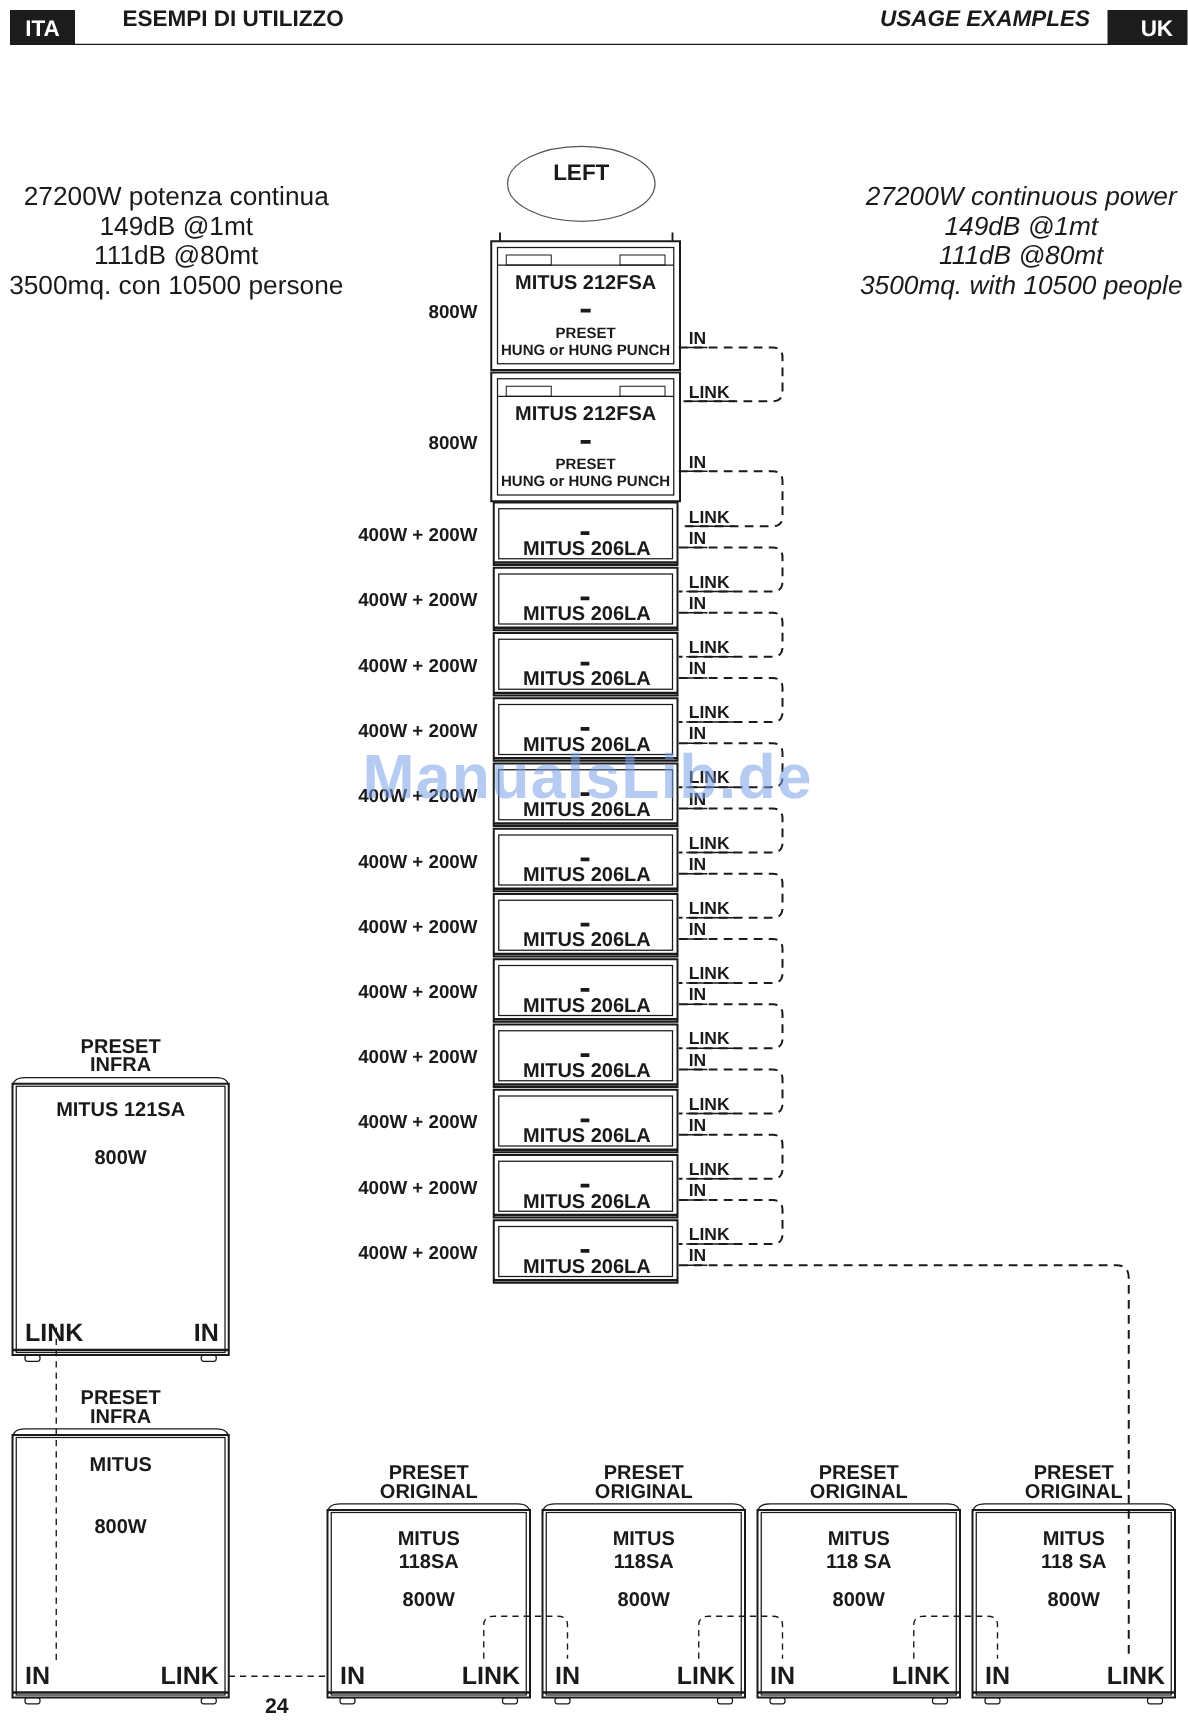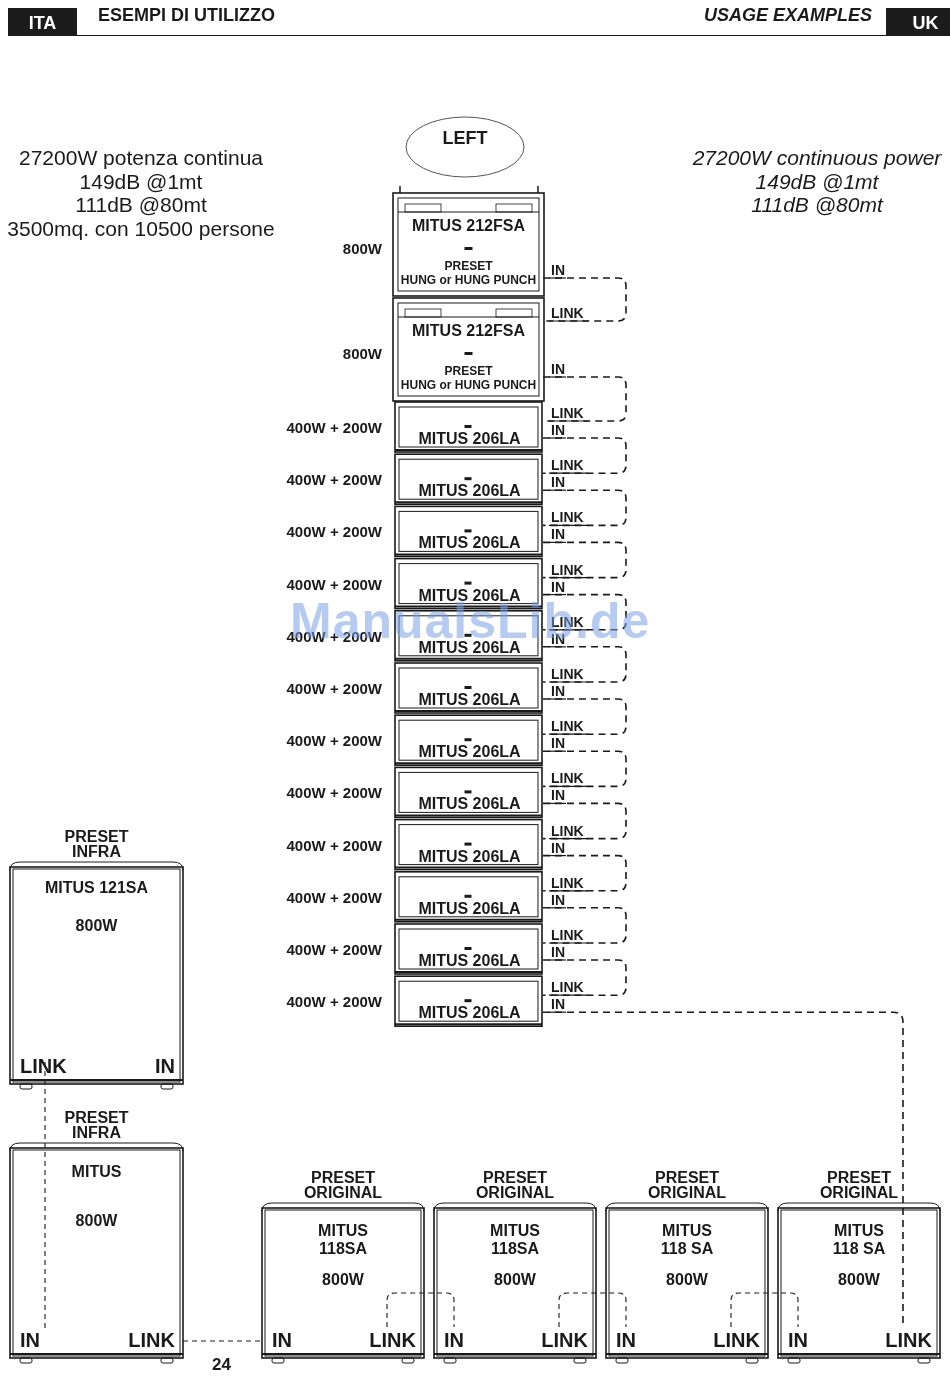--- a/index.html
+++ b/index.html
@@ -1,20 +1,20 @@
 <!DOCTYPE html>
 <html><head>
 <meta charset="utf-8">
 <style>
   html, body { margin: 0; padding: 0; background: #ffffff; }
   body { width: 950px; height: 1379px; position: relative; overflow: hidden;
          font-family: "Liberation Sans", sans-serif; color: #1a1a1a; }
   .lang-badge { position: absolute; top: 8px; height: 28px; background: #1c1c1c; color: #fff;
                 font-weight: bold; font-size: 18px; line-height: 30px; text-align: center; }
-  #badge-ita { left: 8px; width: 69px; }
+  #badge-ita { left: 8px; width: 52px; }
   #badge-uk { left: 886px; width: 79px; }
   .hdr-title { position: absolute; top: 5px; font-weight: bold; font-size: 18px; }
   #title-it { left: 98px; }
   #title-en { left: 704px; font-style: italic; }
   .hdr-rule { position: absolute; left: 8px; top: 35px; width: 934px; height: 1px; background: #1a1a1a; }
   .spec { position: absolute; top: 146px; font-size: 21px; line-height: 23.5px; text-align: center; }
   #spec-it { left: 0px; width: 282px; }
   #spec-en { left: 683px; width: 268px; font-style: italic; }
   .spec div { white-space: nowrap; }
   #diagram { position: absolute; left: 0; top: 0; }
@@ -35,20 +35,21 @@
 <div class="spec" id="spec-it">
   <div>27200W potenza continua</div>
   <div>149dB @1mt</div>
   <div>111dB @80mt</div>
   <div>3500mq. con 10500 persone</div>
 </div>
 <div class="spec" id="spec-en">
   <div>27200W continuous power</div>
   <div>149dB @1mt</div>
   <div>111dB @80mt</div>
+  <div>3500mq. with 10500 people</div>
 </div>
 
 <svg id="diagram" width="950" height="1379" viewBox="0 0 950 1379" xmlns="http://www.w3.org/2000/svg">
   <g id="g-side">
       <ellipse cx="465" cy="147" rx="59" ry="30" fill="none" stroke="#555" stroke-width="1"></ellipse>
       <text x="465" y="144" text-anchor="middle" font-size="18">LEFT</text>
     </g>
   <g id="g-array">
       <g>
         <rect x="393" y="193" width="151" height="103" fill="#fff" stroke="#1a1a1a" stroke-width="1.6"></rect>

